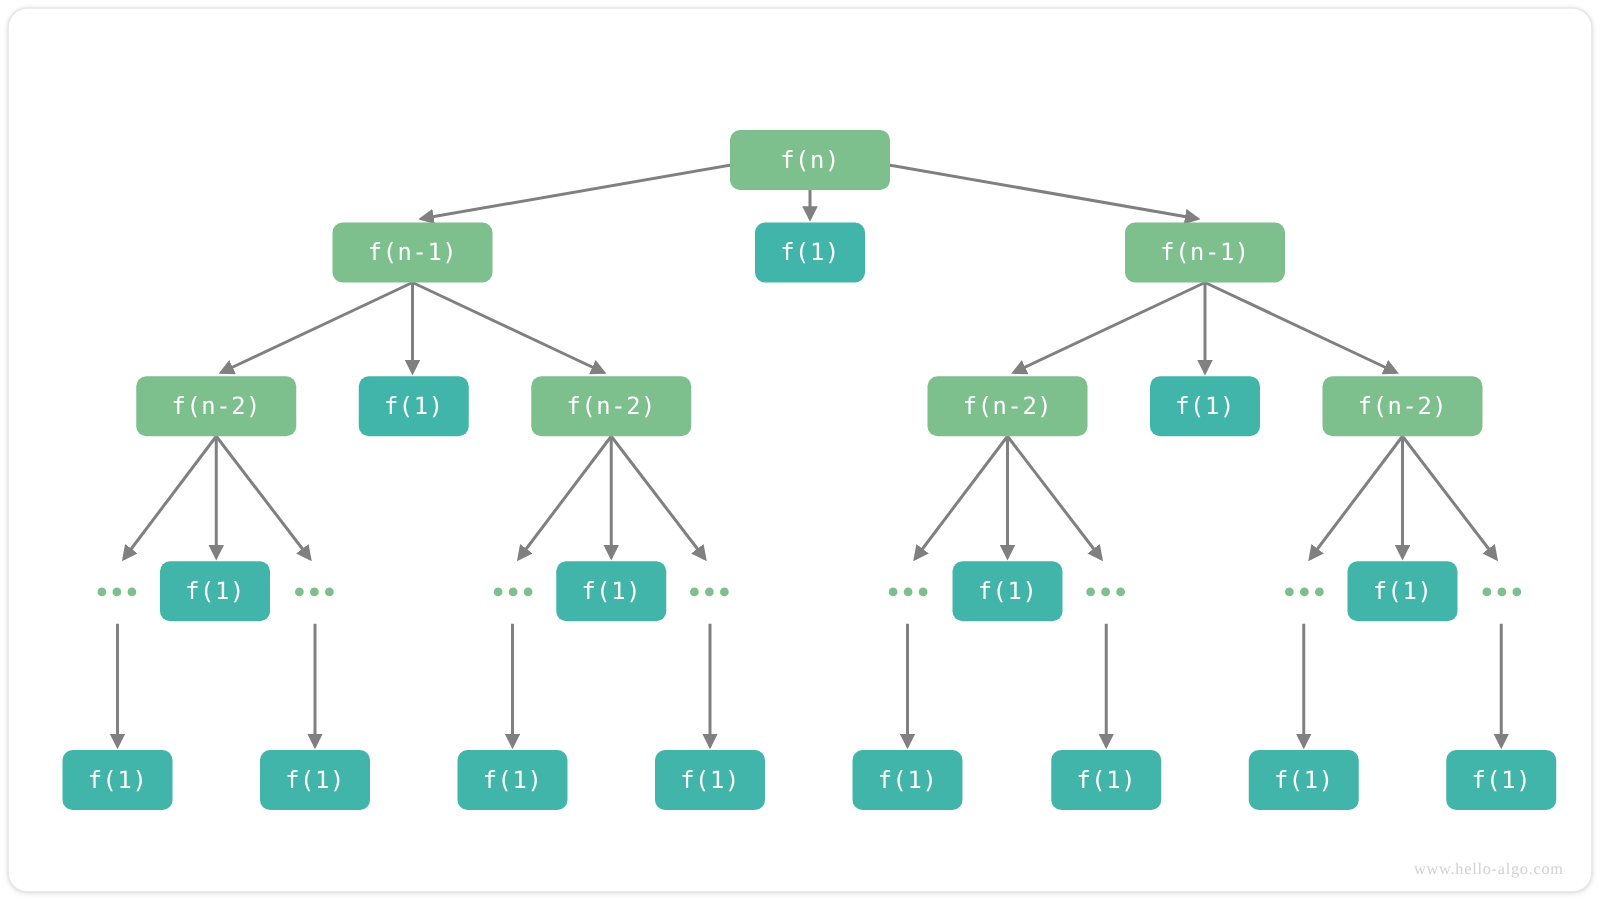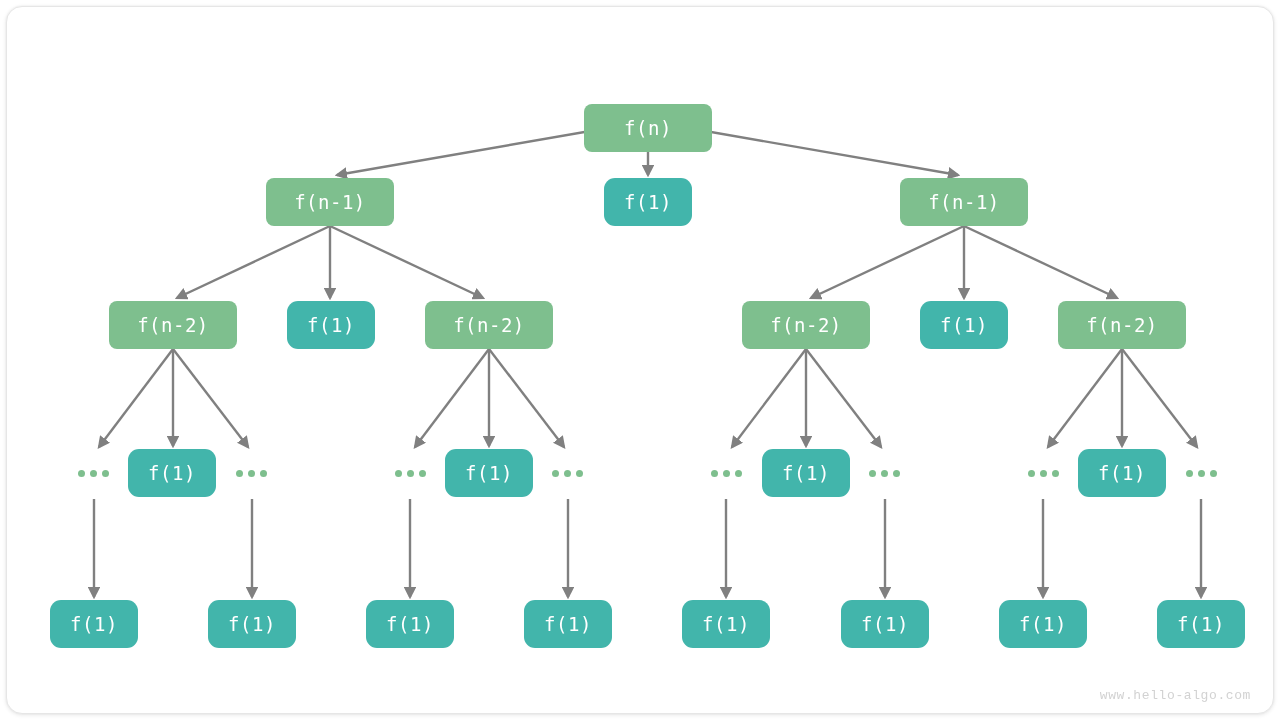--- a/index.html
+++ b/index.html
@@ -44,40 +44,40 @@
     justify-content: center;
     border-radius: 8px;
     color: #ffffff;
     font-family: "DejaVu Sans Mono", monospace;
     font-size: 19px;
     letter-spacing: 0.5px;
     white-space: nowrap;
     box-sizing: border-box;
   }
   .node.green { background: #7ebf8e; }
-  .node.teal  { background: #42b5ab; border-radius: 11px; }
+  .node.teal  { background: #42b5ab; }
   .ellipsis {
     position: absolute;
     display: flex;
     align-items: center;
     justify-content: center;
     gap: 5px;
   }
   .ellipsis span {
     display: block;
     width: 7px;
     height: 7px;
     border-radius: 50%;
     background: #7ebf8e;
   }
   #watermark {
     position: absolute;
     right: 36px;
     bottom: 24px;
-    font-family: Liberation Mono, monospace;
+    font-family: Liberation Serif, serif;
     font-size: 13px;
     color: #d2d2d2;
     letter-spacing: 0.6px;
     white-space: nowrap;
   }
 </style>
 </head>
 <body>
 
 <div id="frame">

